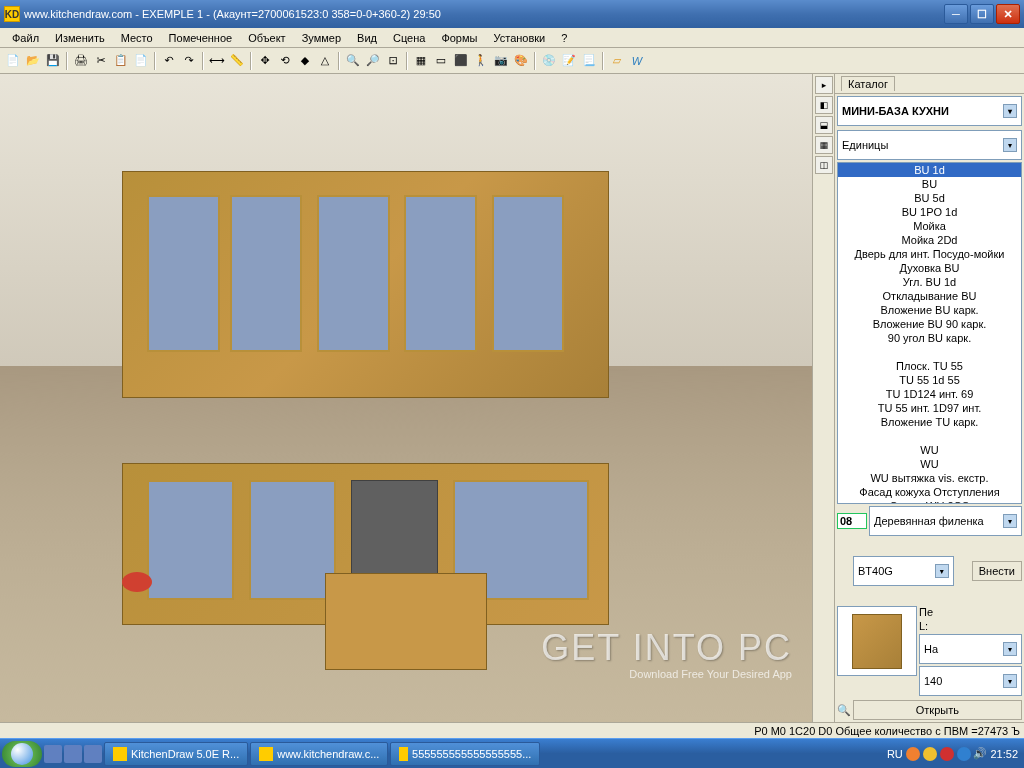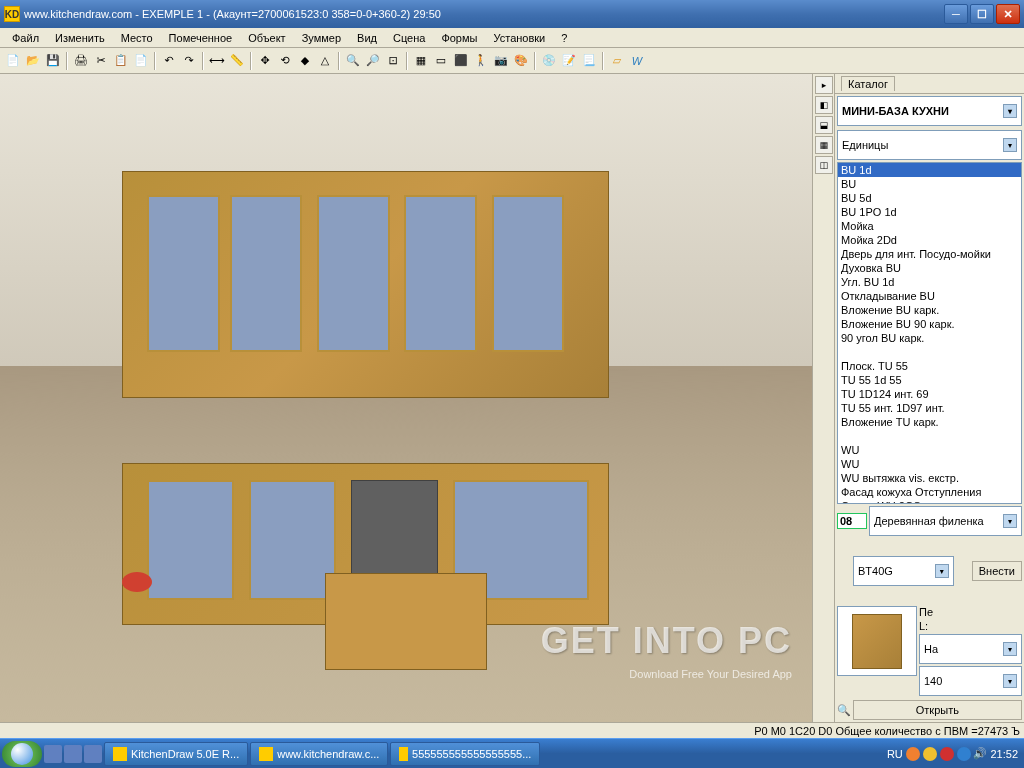--- a/index.html
+++ b/index.html
@@ -15,31 +15,31 @@
 .toolbar { height: 26px; background: #ece9d8; display: flex; align-items: center; padding: 2px 4px; border-bottom: 1px solid #aca899; gap: 2px; }
 .toolbtn { width: 18px; height: 18px; display: flex; align-items: center; justify-content: center; border: 1px solid transparent; }
 .toolsep { width: 2px; height: 18px; border-left: 1px solid #aca899; border-right: 1px solid #fff; margin: 0 2px; }
 .workspace { display: flex; height: calc(768px - 28px - 20px - 26px - 16px - 30px); }
 .viewport { flex: 1; background: linear-gradient(135deg, #d8d4c8 0%, #c0baa8 100%); position: relative; display: flex; align-items: center; justify-content: center; }
 .kitchen-render { width: 100%; height: 100%; position: relative; background: linear-gradient(to bottom, #e8e4d8 0%, #c8c0b0 60%, #b0a090 100%); overflow: hidden; }
 .floor { position: absolute; bottom: 0; left: 0; right: 0; height: 55%; background: linear-gradient(to bottom, #a89880 0%, #d0c4a8 100%); transform: perspective(400px) rotateX(45deg); transform-origin: top; }
 .cabinets { position: absolute; left: 15%; top: 15%; width: 60%; height: 35%; background: linear-gradient(135deg, #b8903a 0%, #c89848 50%, #a88038 100%); border: 1px solid #806020; }
 .cab-door { position: absolute; background: #8a9ec0; border: 2px solid #b8903a; }
 .red-cap { position: absolute; bottom: 20%; left: 15%; width: 30px; height: 20px; background: #d04030; border-radius: 50%; }
-.watermark { position: absolute; bottom: 60px; right: 20px; font-size: 36px; font-weight: bold; color: rgba(255,255,255,0.7); letter-spacing: 2px; text-shadow: 1px 1px 2px rgba(0,0,0,0.3); }
+.watermark { position: absolute; bottom: 53px; right: 20px; font-size: 36px; font-weight: normal; color: rgba(255,255,255,0.7); letter-spacing: 2px; text-shadow: 1px 1px 2px rgba(0,0,0,0.3); }
 .watermark-sub { position: absolute; bottom: 42px; right: 20px; font-size: 11px; color: rgba(255,255,255,0.7); }
 .sidetool { width: 22px; background: #ece9d8; border-left: 1px solid #aca899; display: flex; flex-direction: column; gap: 2px; padding: 2px; }
 .sidetool .stbtn { width: 18px; height: 18px; border: 1px solid #aca899; background: #f0f0ea; display: flex; align-items: center; justify-content: center; font-size: 9px; }
 .catalog { width: 190px; background: #ece9d8; border-left: 1px solid #aca899; display: flex; flex-direction: column; overflow: hidden; }
 .catalog-tab { height: 20px; background: #ece9d8; border-bottom: 1px solid #aca899; padding: 2px 6px; display: flex; align-items: center; }
 .catalog-tab span { border: 1px solid #aca899; border-bottom: none; padding: 1px 6px; background: #ece9d8; }
 .catalog-combo { height: 30px; border: 1px solid #7f9db9; background: white; margin: 2px; padding: 2px 4px; display: flex; align-items: center; justify-content: space-between; font-weight: bold; }
 .catalog-combo.normal { font-weight: normal; }
 .catalog-combo .arrow { width: 14px; height: 14px; background: #c0d8ef; border: 1px solid #7f9db9; display: flex; align-items: center; justify-content: center; font-size: 8px; }
-.catalog-list { flex: 1; background: white; border: 1px solid #7f9db9; margin: 0 2px; overflow-y: auto; font-size: 11px; }
+.catalog-list { flex: 1; background: white; border: 1px solid #7f9db9; margin: 0 2px; overflow-y: auto; font-size: 11px; text-align: center; }
 .list-item { padding: 1px 3px; white-space: nowrap; }
 .list-item.selected { background: #316ac5; color: white; }
 .catalog-row { display: flex; gap: 2px; padding: 2px; align-items: center; }
 .small-list { height: 60px; background: white; border: 1px solid #7f9db9; flex: 1; overflow: hidden; }
 .param-col { width: 70px; display: flex; flex-direction: column; gap: 1px; }
 .param-field { display: flex; align-items: center; gap: 2px; }
 .param-field label { width: 18px; font-size: 10px; }
 .param-field input { width: 40px; height: 16px; border: 1px solid #7f9db9; padding: 0 2px; font-size: 10px; }
 .preview { width: 80px; height: 70px; background: white; border: 1px solid #7f9db9; display: flex; align-items: center; justify-content: center; }
 .preview-img { width: 50px; height: 55px; background: linear-gradient(135deg, #c89848, #a88038); border: 1px solid #806020; position: relative; }

